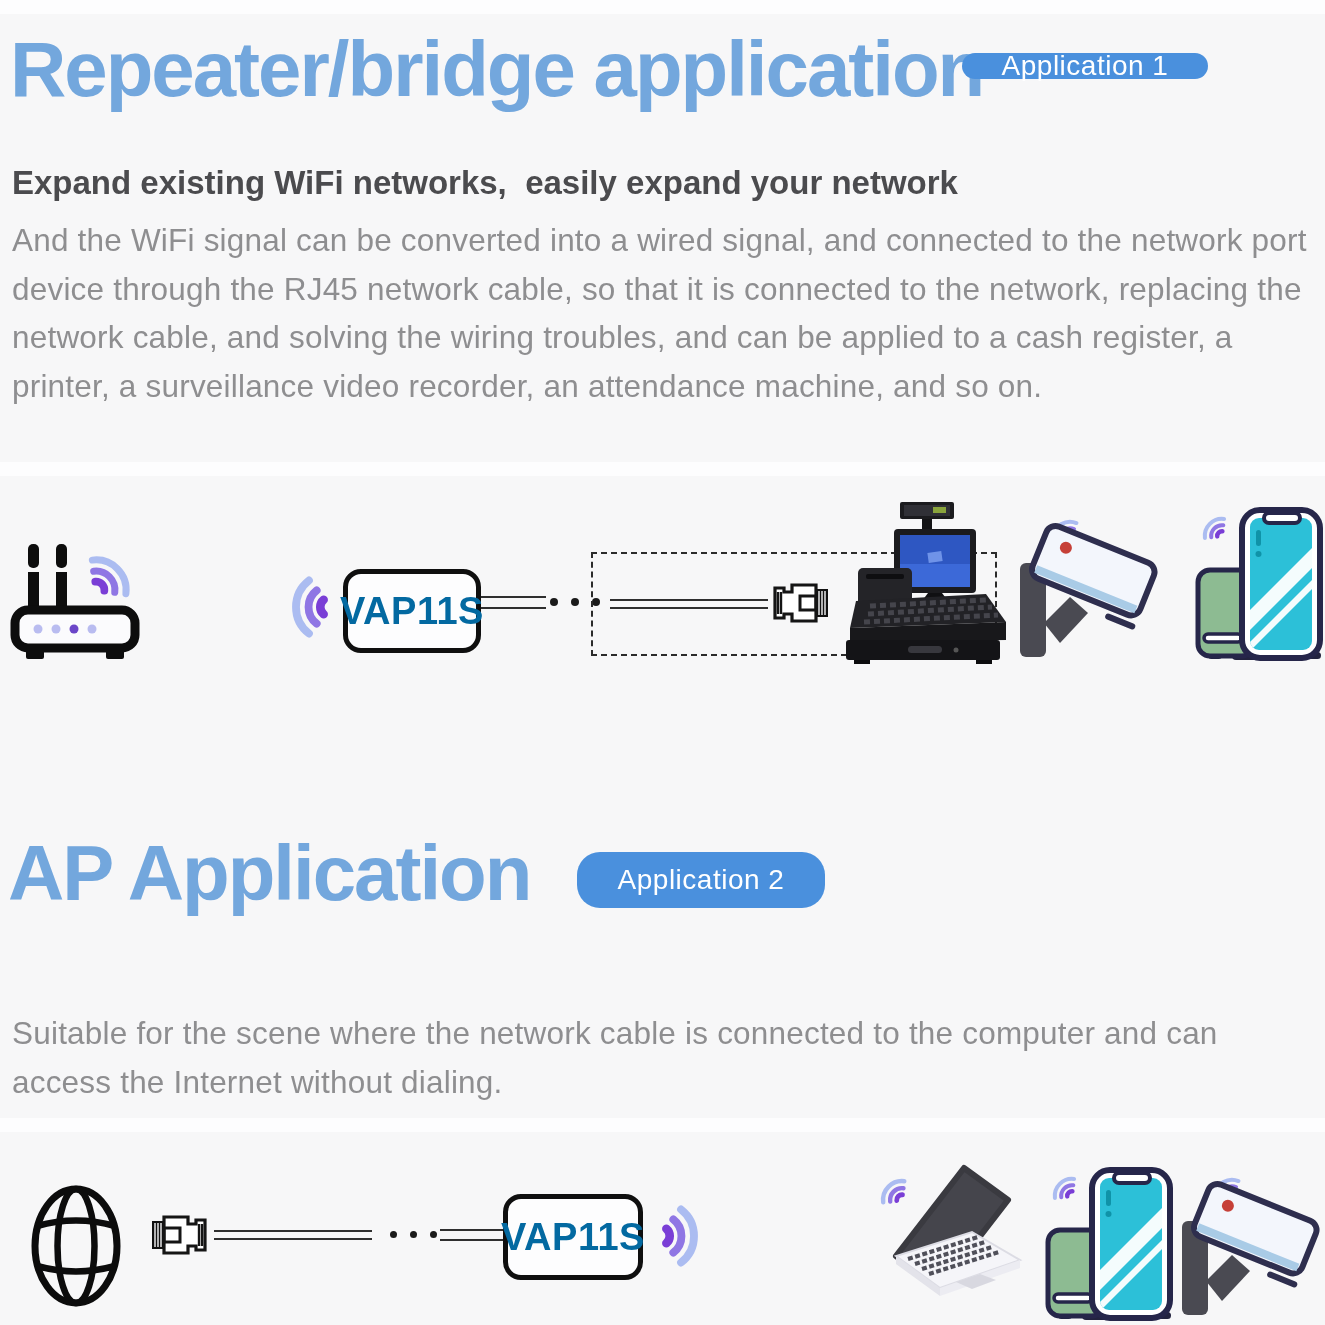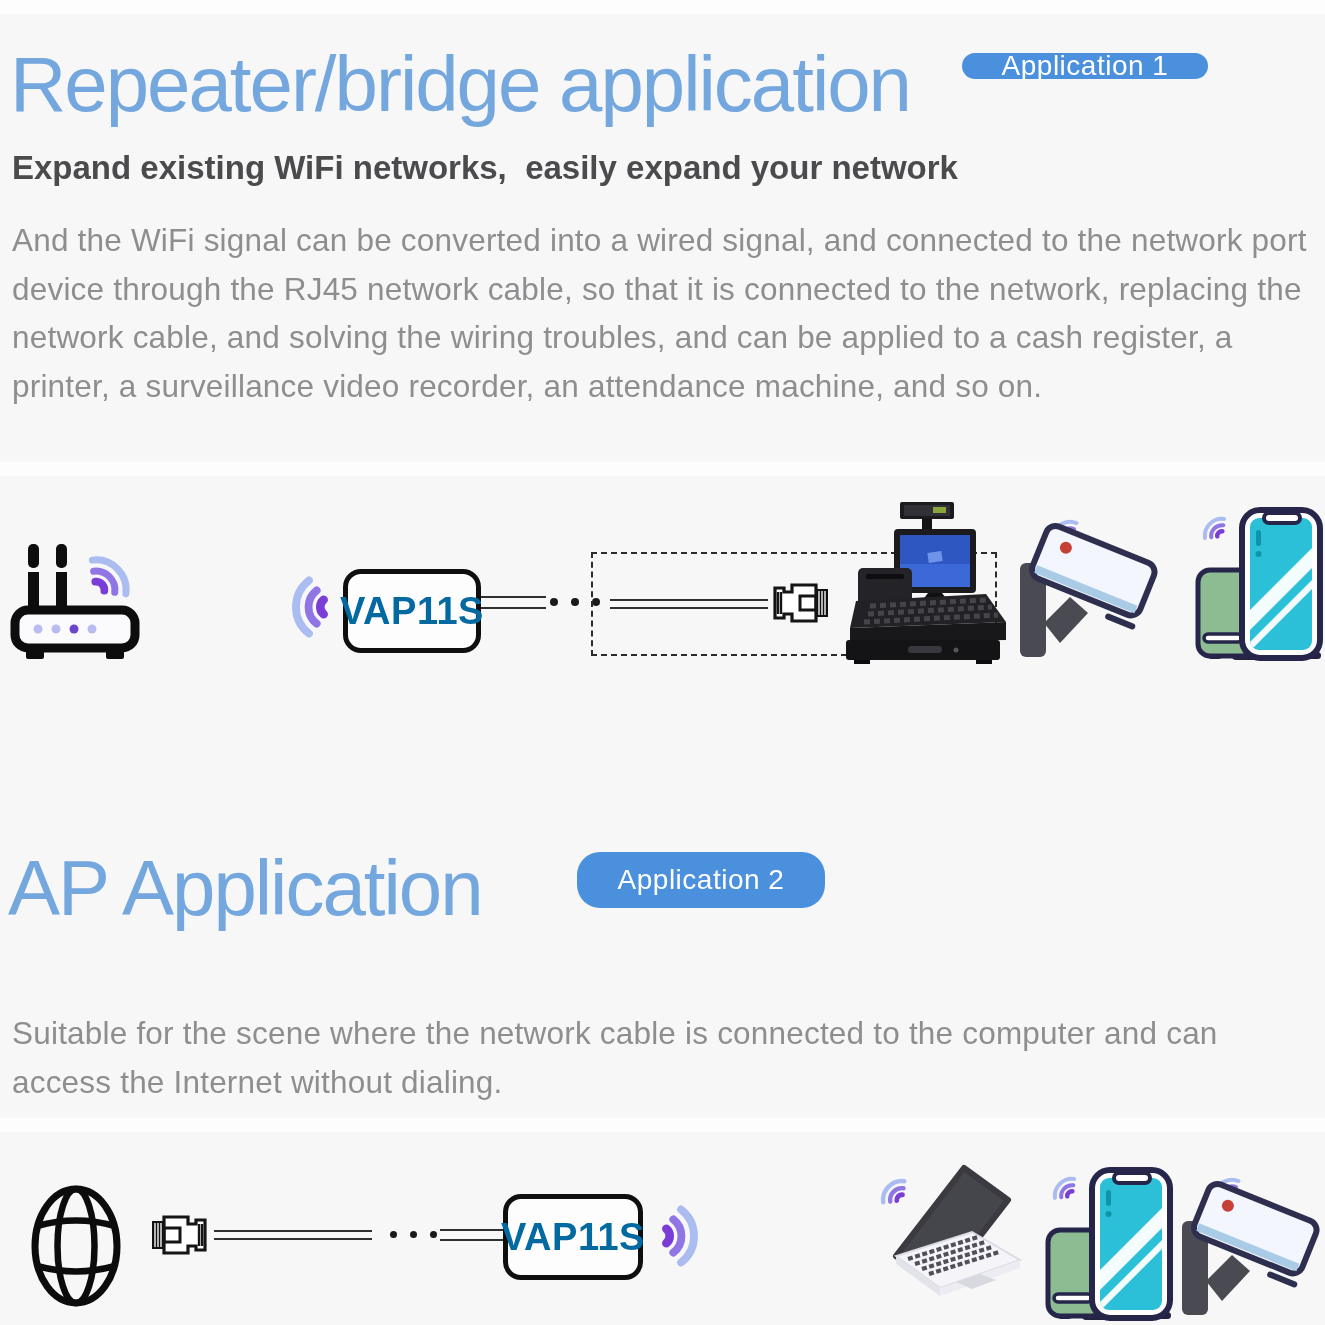--- a/index.html
+++ b/index.html
@@ -1,20 +1,20 @@
 <!DOCTYPE html>
 <html><head>
 <meta charset="utf-8">
 <style>
   html,body{margin:0;padding:0;}
   body{width:1325px;height:1325px;background:#fdfdfe;font-family:"Liberation Sans",sans-serif;position:relative;overflow:hidden;}
   .canvas{position:absolute;left:0;top:0;width:1325px;height:1325px;background:#f7f7f8;}
   .abs{position:absolute;}
   .strip{position:absolute;left:0;width:1325px;background:#fdfdfe;}
-  .title{position:absolute;font-size:78px;font-weight:400;color:#73a7dd;letter-spacing:-2px;white-space:nowrap;margin-top:15px;}
+  .title{position:absolute;font-size:78px;font-weight:700;color:#73a7dd;letter-spacing:-2px;white-space:nowrap;}
   .badge{position:absolute;background:#4a90dd;color:#ffffff;border-radius:23px;display:flex;align-items:center;justify-content:center;font-size:28px;letter-spacing:0.5px;}
   .heading{position:absolute;font-size:33px;font-weight:bold;color:#4b4b4e;white-space:pre-wrap;}
   .para{position:absolute;font-size:31.5px;line-height:48.5px;color:#8e8e90;letter-spacing:0.2px;}
   .vapbox{position:absolute;background:#fdfdfe;border:5px solid #0f0f0f;border-radius:18px;display:flex;align-items:center;justify-content:center;font-size:38px;font-weight:bold;color:#0369a1;letter-spacing:0.5px;}
   .cable{position:absolute;height:0;border-top:2.5px solid #2f2f2f;}
   .dots{position:absolute;display:flex;gap:13px;align-items:center;}
   .dots i{width:8px;height:8px;border-radius:50%;background:#1a1a1a;display:block;}
   .dots.small i{width:7px;height:7px;}
   .dashedbox{position:absolute;border:2px dashed #2b2b2b;background:transparent;}
   svg{display:block;overflow:visible;}
@@ -74,21 +74,21 @@
       </g>
     </defs>
   </svg>
 
   <div class="strip" style="top:0;height:14px;"></div>
   <div class="strip" style="top:462px;height:14px;"></div>
   <div class="strip" style="top:1118px;height:14px;"></div>
 
   <div class="title" style="left:10px;top:24px;">Repeater/bridge application</div>
   <div class="badge" style="left:962px;top:53px;width:246px;height:26px;">Application 1</div>
-  <div class="heading" style="left:12px;top:149px;">Expand existing WiFi networks,  easily expand your network</div>
+  <div class="heading" style="left:12px;top:164px;">Expand existing WiFi networks,  easily expand your network</div>
   <div class="para" style="left:12px;top:216px;width:1296px;">And the WiFi signal can be converted into a wired signal, and connected to the network port device through the RJ45 network cable, so that it is connected to the network, replacing the network cable, and solving the wiring troubles, and can be applied to a cash register, a printer, a surveillance video recorder, an attendance machine, and so on.</div>
 
   <svg class="abs" style="left:12px;top:540px;width:140px;height:132px;" viewBox="0 0 140 132">
     <rect x="16" y="4" width="11" height="24" rx="5" fill="#0d0d0d"></rect>
     <rect x="16" y="32" width="11" height="40" fill="#0d0d0d"></rect>
     <rect x="44" y="4" width="11" height="24" rx="5" fill="#0d0d0d"></rect>
     <rect x="44" y="32" width="11" height="40" fill="#0d0d0d"></rect>
     <rect x="3" y="70" width="120" height="38" rx="13" fill="#fbfbfd" stroke="#0d0d0d" stroke-width="9"></rect>
     <rect x="14" y="108" width="18" height="11" rx="2" fill="#0d0d0d"></rect>
     <rect x="94" y="108" width="18" height="11" rx="2" fill="#0d0d0d"></rect>

